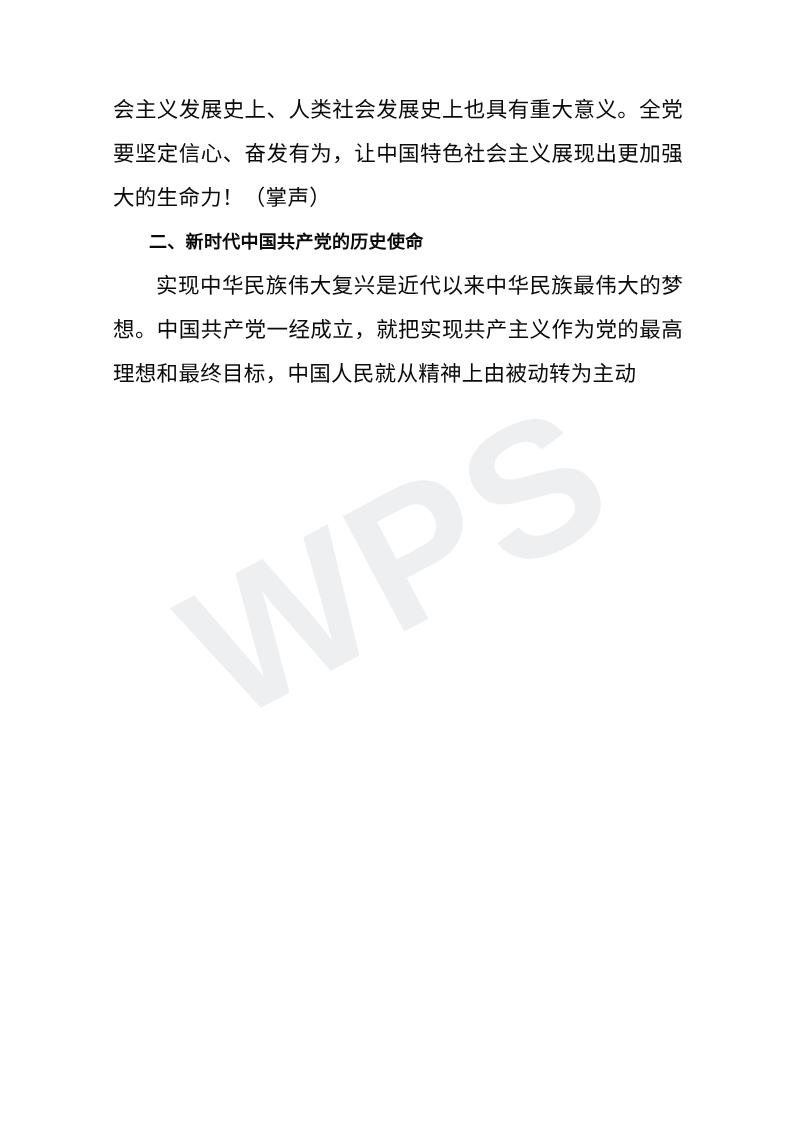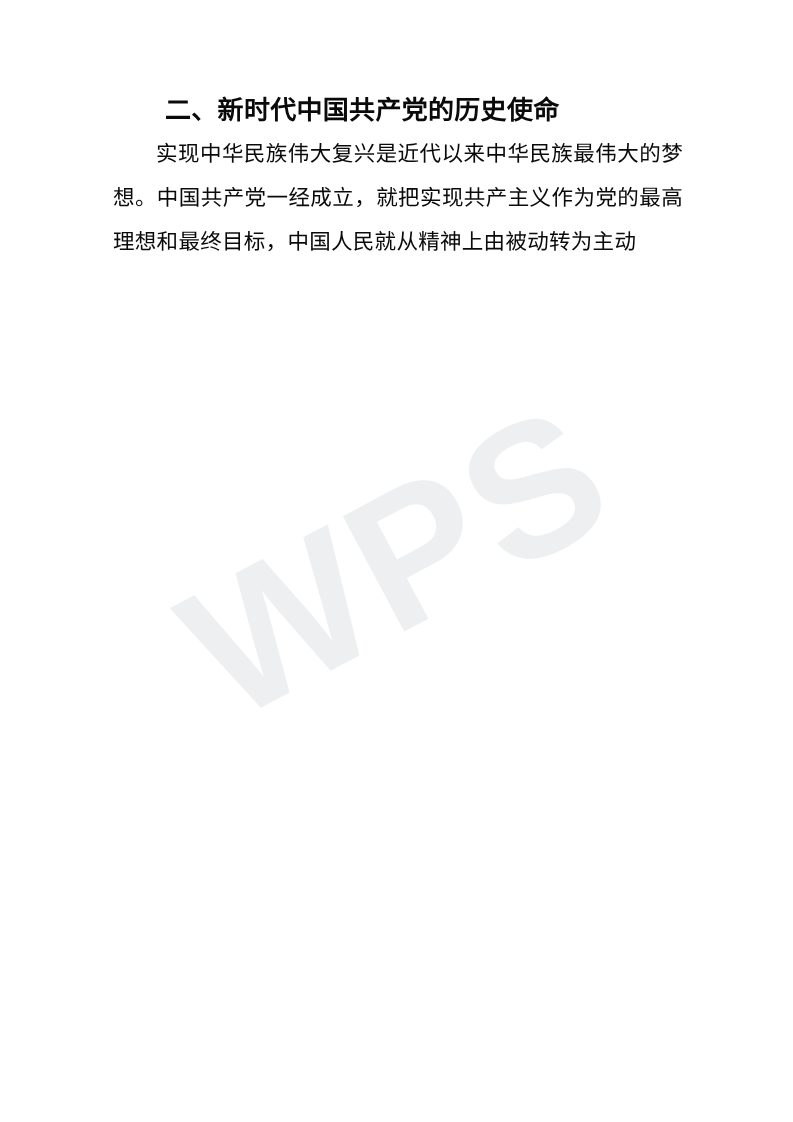--- a/index.html
+++ b/index.html
@@ -58,36 +58,37 @@
     text-justify: inter-character;
     text-indent: 2em;
     letter-spacing: 0.3px;
     font-family: "Liberation Serif", "DejaVu Serif", serif;
   }
   p.para.noindent {
     text-indent: 0;
   }
   h2.heading {
     margin: 0;
-    font-size: 26px;
+    font-size: 18px;
     line-height: 44px;
     font-weight: bold;
     color: #0a0a0a;
     text-indent: 2em;
     letter-spacing: 0.3px;
     font-family: "Liberation Sans", "DejaVu Sans", sans-serif;
   }
 </style>
 </head>
 <body>
 
 <div id="page">
 
   <div id="watermark">
     <span class="wm-text">WPS</span>
   </div>
 
   <div id="content">
+    <p class="para noindent">会主义发展史上、人类社会发展史上也具有重大意义。全党要坚定信心、奋发有为，让中国特色社会主义展现出更加强大的生命力！（掌声）</p>
     <h2 class="heading">二、新时代中国共产党的历史使命</h2>
     <p class="para">实现中华民族伟大复兴是近代以来中华民族最伟大的梦想。中国共产党一经成立，就把实现共产主义作为党的最高理想和最终目标，中国人民就从精神上由被动转为主动</p>
   </div>
 
 </div>
 
 </body></html>

